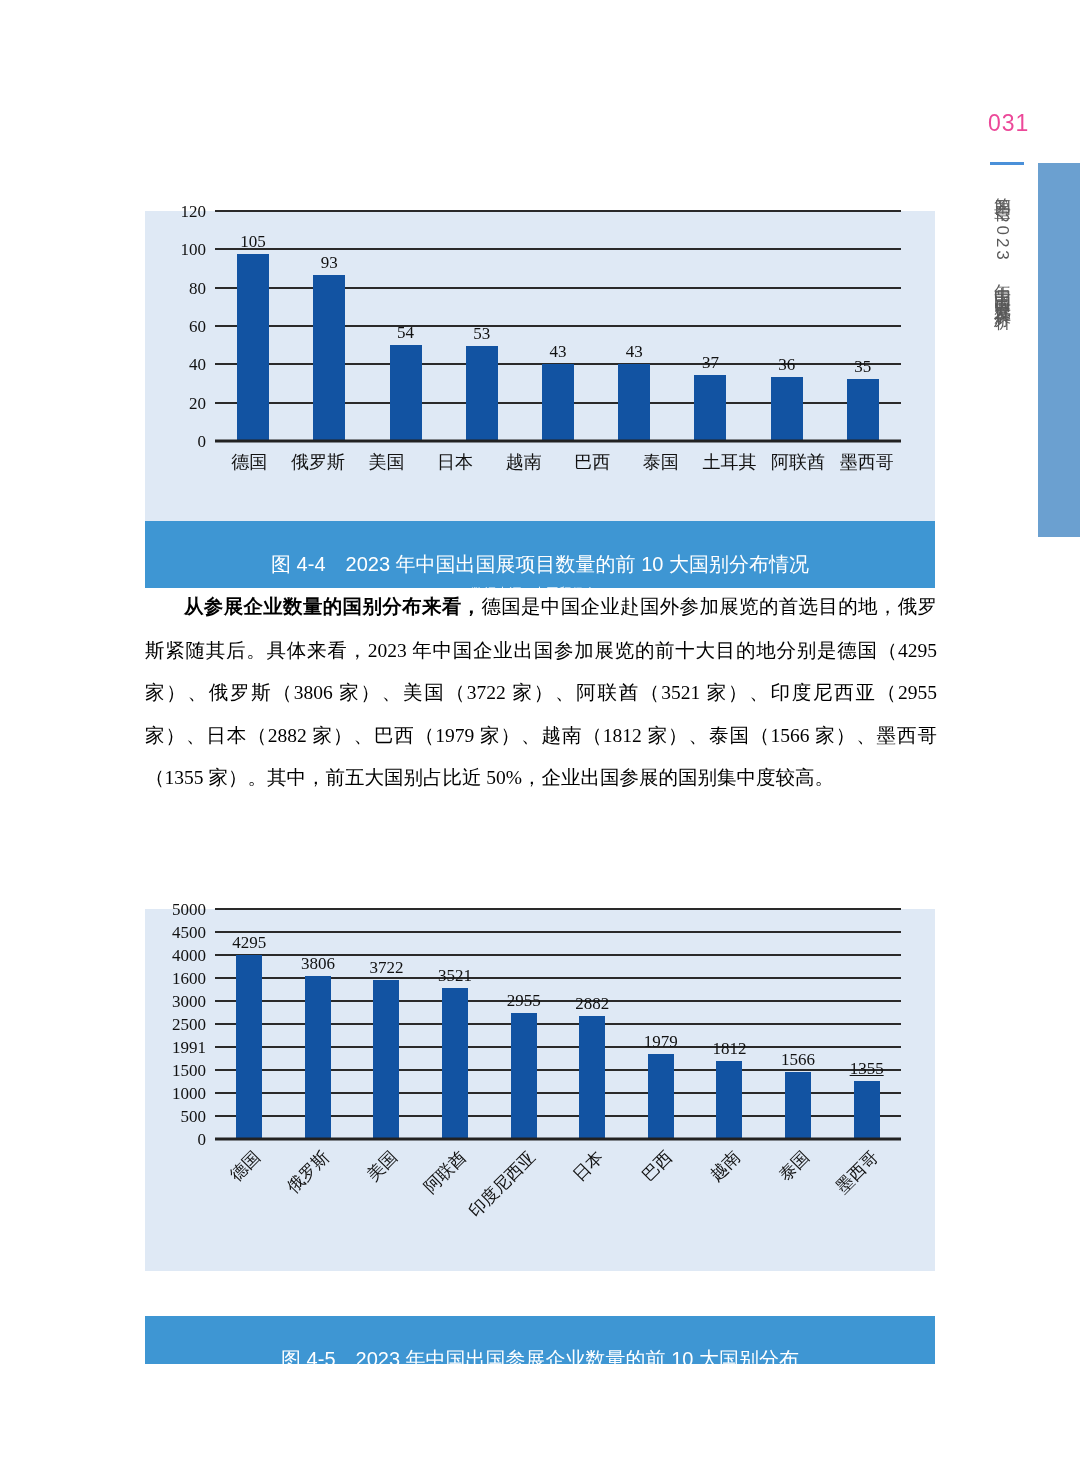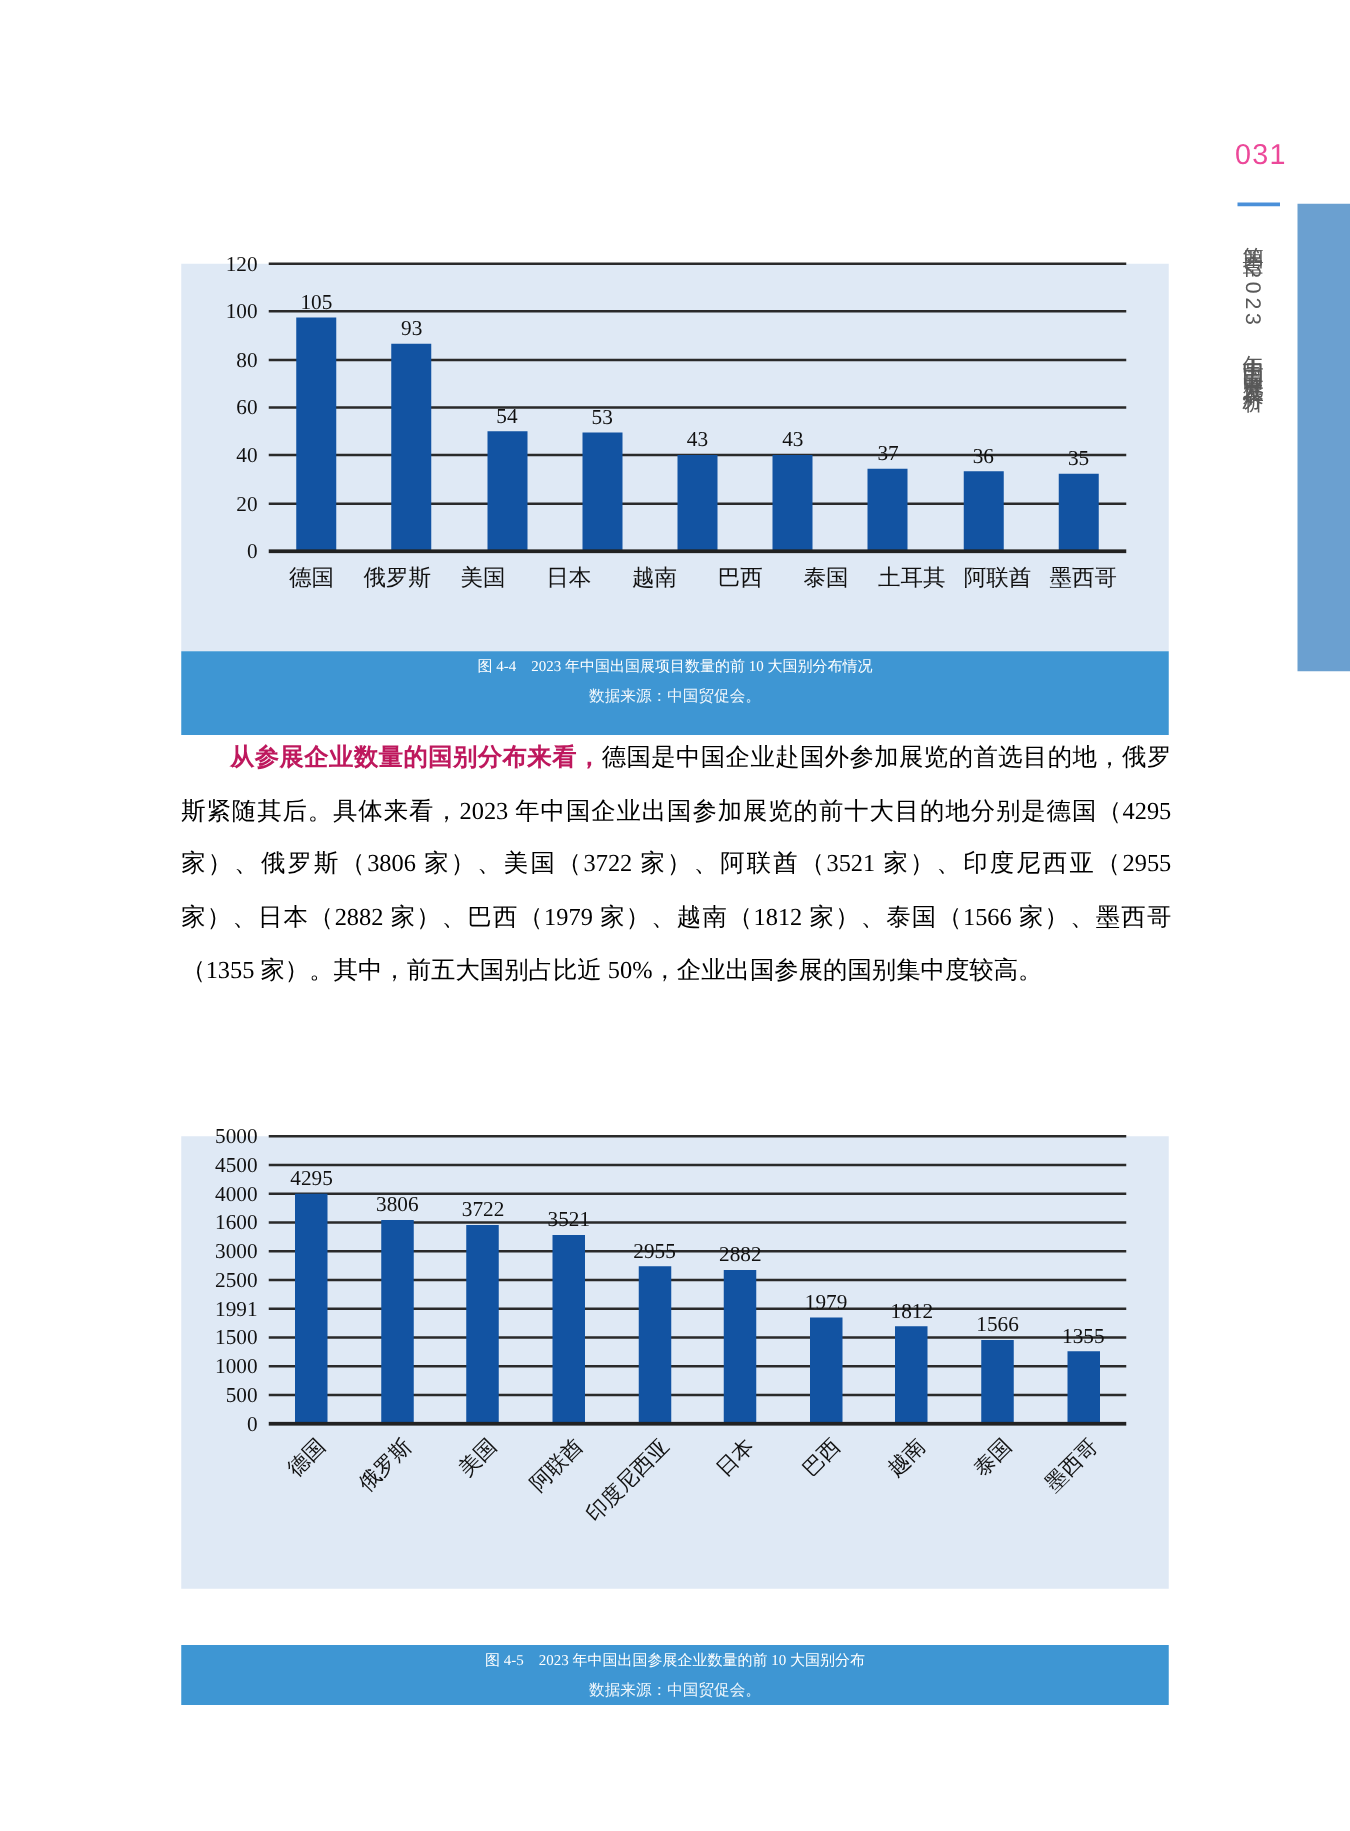--- a/index.html
+++ b/index.html
@@ -76,31 +76,31 @@
     transform:rotate(-45deg); transform-origin:100% 0;
     font-size:17px; color:#111;
   }
 
   .caption-band {
     background:#3e96d3; width:790px; text-align:center; color:#ffffff;
     font-family:"Liberation Sans","DejaVu Sans",sans-serif;
   }
   #figure1 .caption-band { height:67px; }
   #figure2 .caption-band { height:48px;margin-top:45px; }
-  .caption-title { font-size:12px; padding-top:4px; font-weight:500;font-family:Liberation Serif, serif; }
+  .caption-title { font-size:20px; padding-top:30px; font-weight:500; }
   .caption-source { font-size:12.5px; margin-top:7px; color:rgba(255,255,255,0.92); }
 
   
   .paragraph {
     position:absolute; left:145px; top:586px; width:792px;
     font-size:19.5px; line-height:42.5px; color:#000;
     text-align:justify; text-indent:2em; margin:0;
   }
   .paragraph .lead {
-    color:#be185d; font-weight:bold;
+    color:#000000; font-weight:bold;
     font-family:Liberation Mono, monospace;
   }
 </style>
 </head>
 <body>
 
 <div class="page-number">031</div>
 <div class="chapter-rule"></div>
 <div class="chapter-vertical">第四章　2023 年中国出国展览发展分析</div>
 <div class="sidebar-accent"></div>
@@ -234,21 +234,21 @@
             </div>
             <div class="barcell">
               <div class="barvalue" style="bottom: calc(36.24% + 4px);">1812</div>
               <div class="bar" style="height: 36.24%;"></div>
             </div>
             <div class="barcell">
               <div class="barvalue" style="bottom: calc(31.32% + 4px);">1566</div>
               <div class="bar" style="height: 31.32%;"></div>
             </div>
             <div class="barcell">
-              <div class="barvalue" style="bottom: calc(27.1% + 4px);">1355</div>
+              <div class="barvalue" style="bottom: calc(27.1% + 4px); text-decoration: underline;">1355</div>
               <div class="bar" style="height: 27.1%;"></div>
             </div>
           </div>
           <div class="gridline axisline" style="bottom: 0%;"></div>
           <div class="gridline" style="bottom: 10%;"></div>
           <div class="gridline" style="bottom: 20%;"></div>
           <div class="gridline" style="bottom: 30%;"></div>
           <div class="gridline" style="bottom: 40%;"></div>
           <div class="gridline" style="bottom: 50%;"></div>
           <div class="gridline" style="bottom: 60%;"></div>

